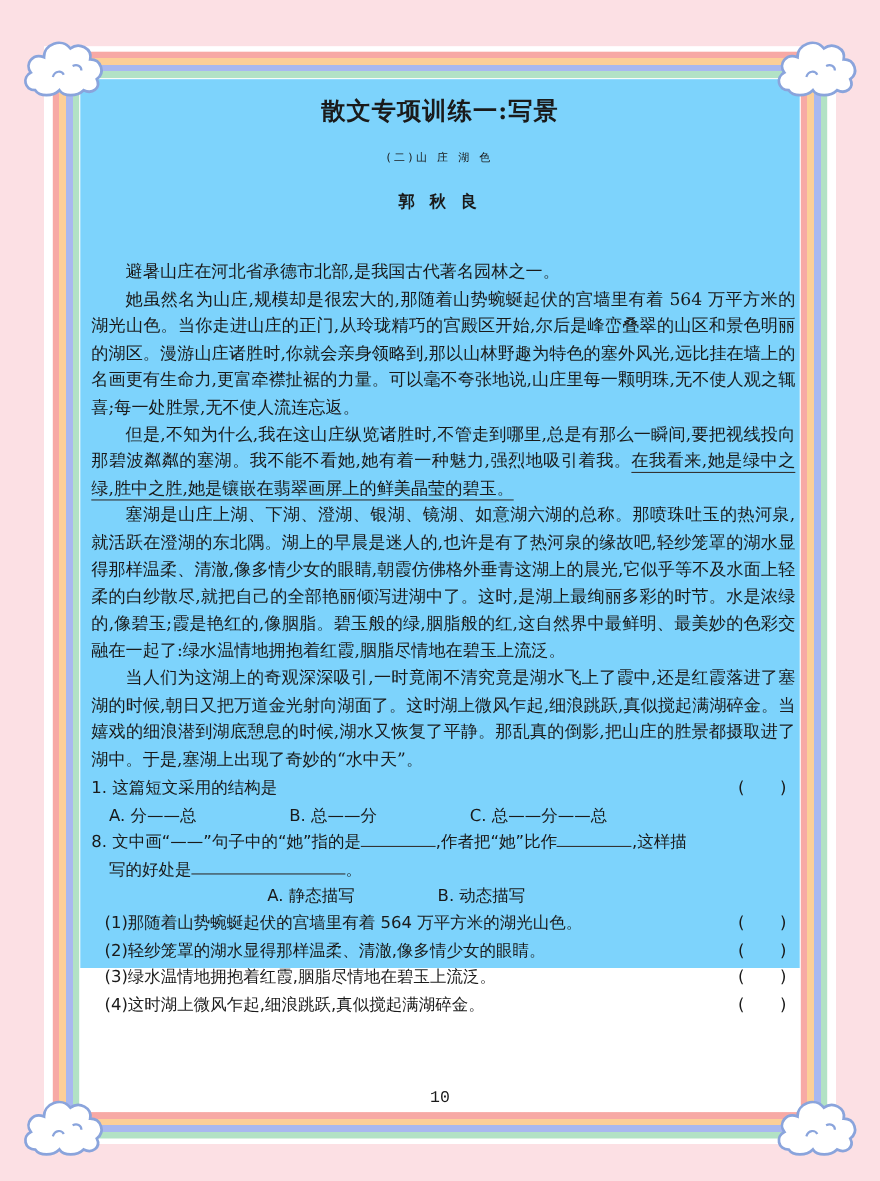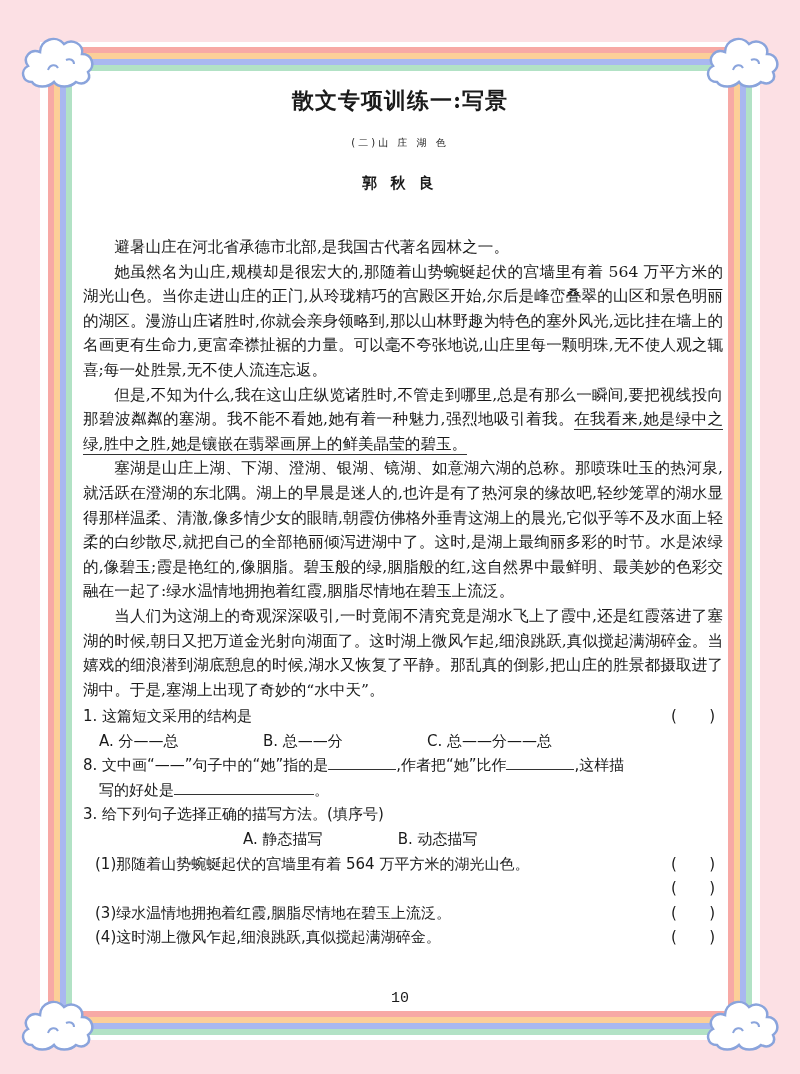--- a/index.html
+++ b/index.html
@@ -17,21 +17,21 @@
     .top-stripes { left: 48px; right: 48px; top: 47px; height: 24px;
       background: linear-gradient(to bottom, #f7a9a5 0 6px, #fccf98 6px 12px, #a9b8f0 12px 18px, #b2e2c5 18px 24px); }
     .bottom-stripes { left: 48px; right: 48px; top: 1011px; height: 24px;
       background: linear-gradient(to bottom, #f7a9a5 0 6px, #fccf98 6px 12px, #a9b8f0 12px 18px, #b2e2c5 18px 24px); }
     .left-stripes { left: 48px; width: 24px; top: 47px; height: 988px;
       background: linear-gradient(to right, #f7a9a5 0 6px, #fccf98 6px 12px, #a9b8f0 12px 18px, #b2e2c5 18px 24px); }
     .right-stripes { left: 728px; width: 24px; top: 47px; height: 988px;
       background: linear-gradient(to left, #b2e2c5 0 6px, #a9b8f0 6px 12px, #fccf98 12px 18px, #f7a9a5 18px 24px); }
     .page {
       position: absolute; left: 73px; top: 72px; width: 654px; height: 808px;
-      background: #ffffff;
+      background: #7dd3fc;
     }
     .cloud { position: absolute; width: 78px; height: 62px; }
     .cloud svg { width: 100%; height: 100%; display: block; }
 
     .title {
       position: absolute; left: 0; right: 0; top: 14px; text-align: center;
       font-family: "DejaVu Serif", serif; font-size: 22px; font-weight: bold; letter-spacing: 1px;
     }
     .subtitle {
       position: absolute; left: 0; right: 0; top: 64px; text-align: center;
@@ -102,35 +102,33 @@
       <span class="opt opt-a">A. 分——总</span>
       <span class="opt opt-b">B. 总——分</span>
       <span class="opt">C. 总——分——总</span>
     </div>
     <div class="qrow">
       <span>8. 文中画“——”句子中的“她”指的是</span><span class="blank" style="width:68px"></span><span>,作者把“她”比作</span><span class="blank" style="width:68px"></span><span>,这样描</span>
     </div>
     <div class="qrow indent1">
       <span>写的好处是</span><span class="blank" style="width:140px"></span><span>。</span>
     </div>
-    <div class="qrow">
-      <span>3. 给下列句子选择正确的描写方法。(填序号)</span>
-    </div>
     <div class="qrow methods">
       <span class="m-a">A. 静态描写</span>
       <span>B. 动态描写</span>
     </div>
     <div class="qrow sub-item">
       <span>(1)那随着山势蜿蜒起伏的宫墙里有着 564 万平方米的湖光山色。</span>
       <span class="paren">
           <span>(</span>
           <span>)</span>
         </span>
     </div>
     <div class="qrow sub-item">
+      <span>(2)轻纱笼罩的湖水显得那样温柔、清澈,像多情少女的眼睛。</span>
       <span class="paren">
           <span>(</span>
           <span>)</span>
         </span>
     </div>
     <div class="qrow sub-item">
       <span>(3)绿水温情地拥抱着红霞,胭脂尽情地在碧玉上流泛。</span>
       <span class="paren">
           <span>(</span>
           <span>)</span>

